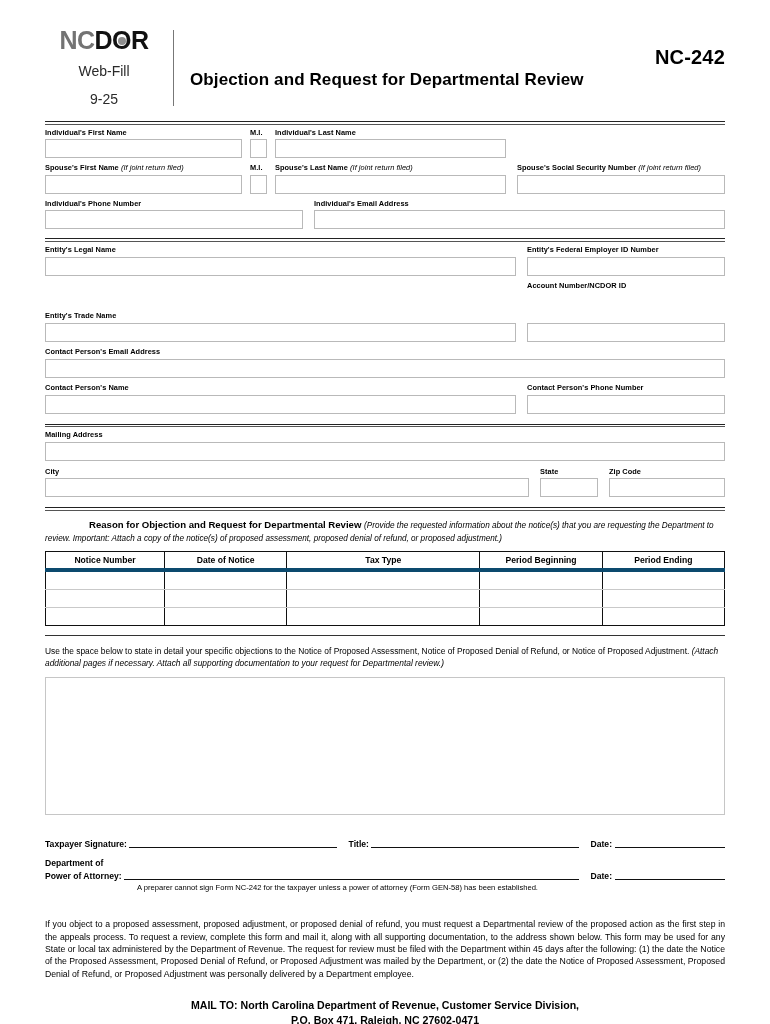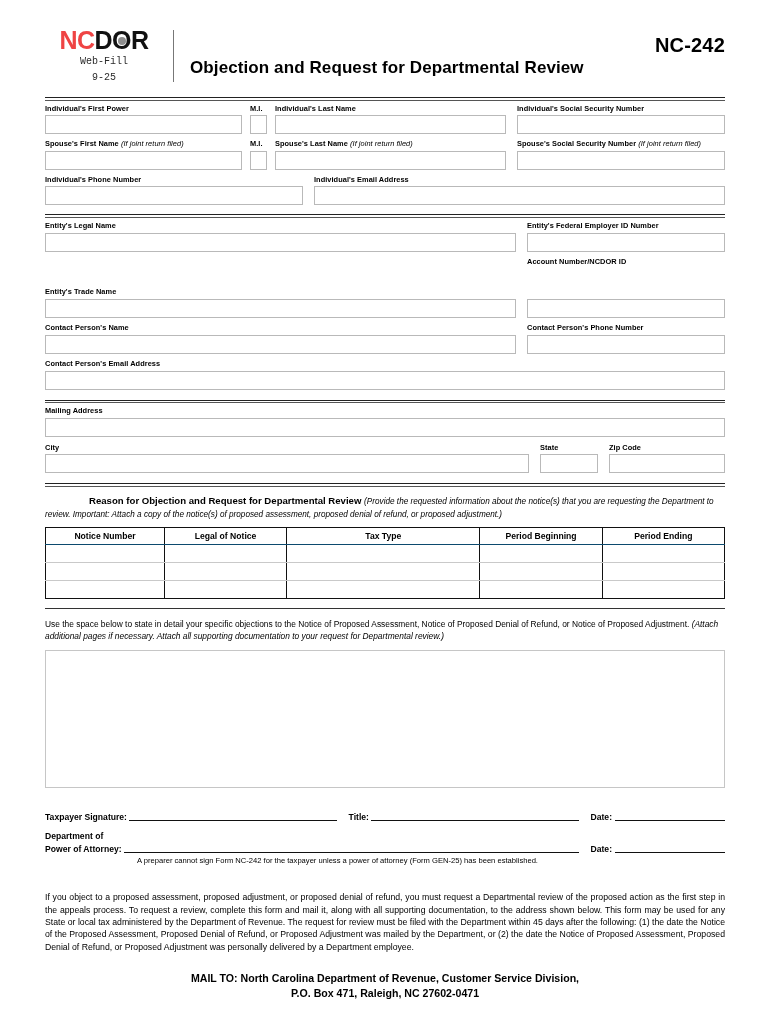--- a/index.html
+++ b/index.html
@@ -34,45 +34,44 @@
     text-align: center;
     flex: 0 0 118px;
   }
   .logo-word {
     font-size: 25px;
     font-weight: bold;
     letter-spacing: -0.5px;
     line-height: 1;
     white-space: nowrap;
   }
-  .logo-nc { color: #ef4444; }
+  .logo-nc { color: #737373; }
   .logo-d { color: #111; }
   .logo-o {
     color: #111;
     position: relative;
     display: inline-block;
   }
   .logo-o .dot {
     position: absolute;
     width: 8px;
     height: 8px;
     border-radius: 50%;
     background: #8d8d8d;
     left: 50%;
     top: 50%;
     transform: translate(-50%, -50%);
   }
   .logo-r { color: #111; }
   .logo-sub {
-    font-size: 10px;
+    font-size: 14px;
     color: #2a2a2a;
     line-height: 1.25;
-    margin-top: 3px;
+    margin-top: 10px;
     font-weight: normal;
-    font-family: Liberation Mono, monospace;
   }
   .logo-divider {
     width: 1px;
     align-self: stretch;
     background: #777;
     margin: 2px 16px 2px 10px;
   }
   .title-block {
     flex: 1;
   }
@@ -158,21 +157,21 @@
     border-collapse: collapse;
     border: 1.5px solid #111;
     table-layout: fixed;
   }
   table.notices th {
     font-size: 8.6px;
     font-weight: bold;
     text-align: center;
     padding: 3px 0 3.5px 0;
     border-right: 1.2px solid #111;
-    border-bottom: 1px solid #0c4a6e;
+    border-bottom: 4px solid #0c4a6e;
   }
   table.notices th:last-child { border-right: none; text-align: center; }
   table.notices td {
     height: 15px;
     border-right: 1.2px solid #111;
     border-bottom: 1px solid #c9c9c9;
   }
   table.notices td:last-child { border-right: none; }
   table.notices tr:last-child td { border-bottom: none; }
 
@@ -257,38 +256,34 @@
       <div class="form-title">Objection and Request for Departmental Review</div>
     </div>
   </div>
 
   <div class="rule-double"></div>
 
   <div class="sec-individual">
 
     <div class="row">
       <div class="fld" style="flex:0 0 197px;">
-        <div class="lbl">Individual's First Power</div>
+        <div class="lbl">Individual's First Name</div>
         <div class="box"></div>
       </div>
       <div class="gap"></div>
       <div class="fld" style="flex:0 0 17px;">
         <div class="lbl">M.I.</div>
         <div class="box"></div>
       </div>
       <div class="gap"></div>
       <div class="fld" style="flex:0 0 231px;">
         <div class="lbl">Individual's Last Name</div>
         <div class="box"></div>
       </div>
       <div class="gap-lg"></div>
-      <div class="fld" style="flex:1;">
-        <div class="lbl">Individual's Social Security Number</div>
-        <div class="box"></div>
-      </div>
     </div>
 
     <div class="row">
       <div class="fld" style="flex:0 0 197px;justify-content:center;">
         <div class="lbl"><span>Spouse's First  Name</span> <span class="it">(If joint return filed)</span></div>
         <div class="box"></div>
       </div>
       <div class="gap"></div>
       <div class="fld" style="flex:0 0 17px;">
         <div class="lbl">M.I.</div>
@@ -343,33 +338,33 @@
       </div>
       <div class="gap-lg"></div>
       <div class="fld" style="flex:0 0 198px;gap:30px;">
         <div class="lbl">Account Number/NCDOR ID</div>
         <div class="box"></div>
       </div>
     </div>
 
     <div class="row">
       <div class="fld" style="flex:1;">
+        <div class="lbl">Contact Person's Email Address</div>
+        <div class="box"></div>
+      </div>
+    </div>
+
+    <div class="row">
+      <div class="fld" style="flex:1;">
         <div class="lbl">Contact Person's Name</div>
         <div class="box"></div>
       </div>
       <div class="gap-lg"></div>
       <div class="fld" style="flex:0 0 198px;">
         <div class="lbl">Contact Person's Phone Number</div>
-        <div class="box"></div>
-      </div>
-    </div>
-
-    <div class="row">
-      <div class="fld" style="flex:1;">
-        <div class="lbl">Contact Person's Email Address</div>
         <div class="box"></div>
       </div>
     </div>
 
   </div>
 
   <div class="rule-double" style="margin-top:10px;"></div>
 
   <div class="sec-address">
 
@@ -403,21 +398,21 @@
 
   <div class="reason-head">
     <span class="bold">Reason for Objection and Request for Departmental Review</span>
     <span class="it">(Provide the requested information about the notice(s) that you are requesting the Department to review. Important: Attach a copy of the notice(s) of proposed assessment, proposed denial of refund, or proposed adjustment.)</span>
   </div>
 
   <table class="notices">
     <thead>
       <tr>
         <th style="width:17.5%">Notice Number</th>
-        <th style="width:18%">Legal of Notice</th>
+        <th style="width:18%">Date of Notice</th>
         <th style="width:28.5%">Tax Type</th>
         <th style="width:18%">Period Beginning</th>
         <th style="width:18%">Period Ending</th>
       </tr>
     </thead>
     <tbody>
       <tr>
         <td></td>
         <td></td>
         <td></td>
@@ -462,21 +457,21 @@
     </div>
 
     <div class="poa-row">
       <div class="poa-label">Department of</div>
       <div class="sig-row" style="margin-top:1px;">
         <span class="sig-lbl">Power of Attorney:</span>
         <span class="sig-line"></span>
         <span class="sig-lbl-mid">Date:</span>
         <span class="sig-date-line"></span>
       </div>
-      <div class="poa-note">A preparer cannot sign Form NC-242 for the taxpayer unless a power of attorney (Form GEN-25) has been established.</div>
+      <div class="poa-note">A preparer cannot sign Form NC-242 for the taxpayer unless a power of attorney (Form GEN-58) has been established.</div>
     </div>
 
   </div>
 
   <div class="legal">If you object to a proposed assessment, proposed adjustment, or proposed denial of refund, you must request a Departmental review of the proposed action as the first step in the appeals process.  To request a review, complete this form and mail it, along with all supporting documentation, to the address shown below.  This form may be used for any State or local tax administered by the Department of Revenue.  The request for review must be filed with the Department within 45 days after the following: (1) the date the Notice of the Proposed Assessment, Proposed Denial of Refund, or Proposed Adjustment was mailed by the Department, or (2) the date the Notice of Proposed Assessment, Proposed Denial of Refund, or Proposed Adjustment was personally delivered by a Department employee.</div>
 
   <div class="mailto">
     <div>MAIL TO:  North Carolina Department of Revenue, Customer Service Division,</div>
     <div>P.O. Box 471, Raleigh, NC 27602-0471</div>
   </div>

